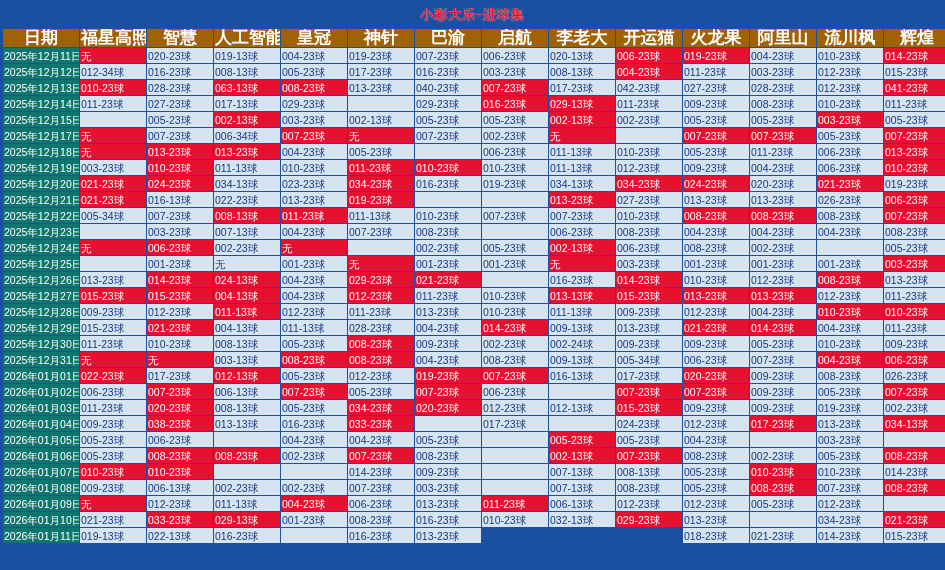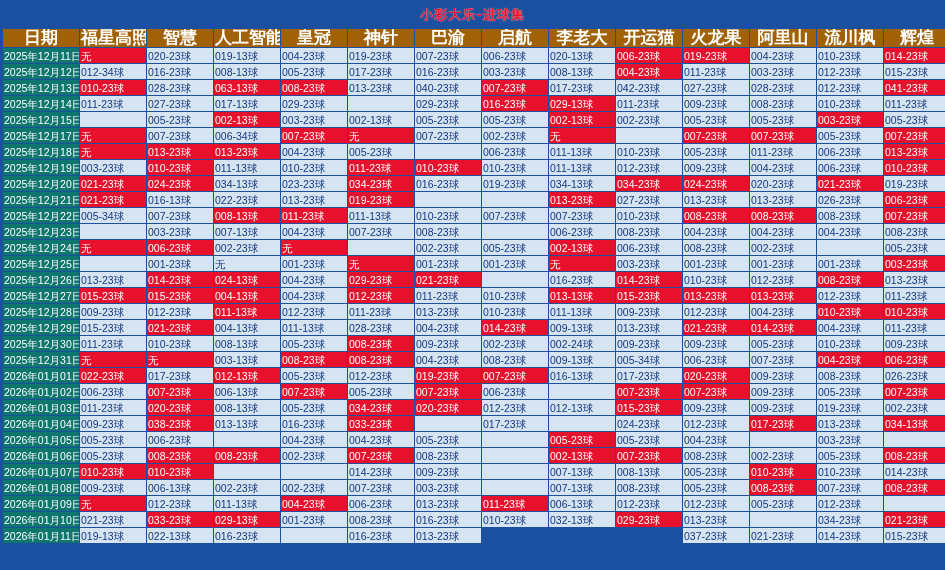--- a/index.html
+++ b/index.html
@@ -598,20 +598,20 @@
           <td class="c-date colw0">2026年01月11日</td>
           <td class="colw c-blue">019-13球</td>
           <td class="colw c-blue">022-13球</td>
           <td class="colw c-blue">016-23球</td>
           <td class="colw c-blue"></td>
           <td class="colw c-blue">016-23球</td>
           <td class="colw c-blue">013-23球</td>
           <td class="colw c-empty"></td>
           <td class="colw c-empty"></td>
           <td class="colw c-empty"></td>
-          <td class="colw c-blue">037-23球</td>
+          <td class="colw c-blue">018-23球</td>
           <td class="colw c-blue">021-23球</td>
           <td class="colw c-blue">014-23球</td>
           <td class="colw c-blue">015-23球</td>
         </tr>
       </tbody>
   </table>
 </div>
 
 </body></html>

